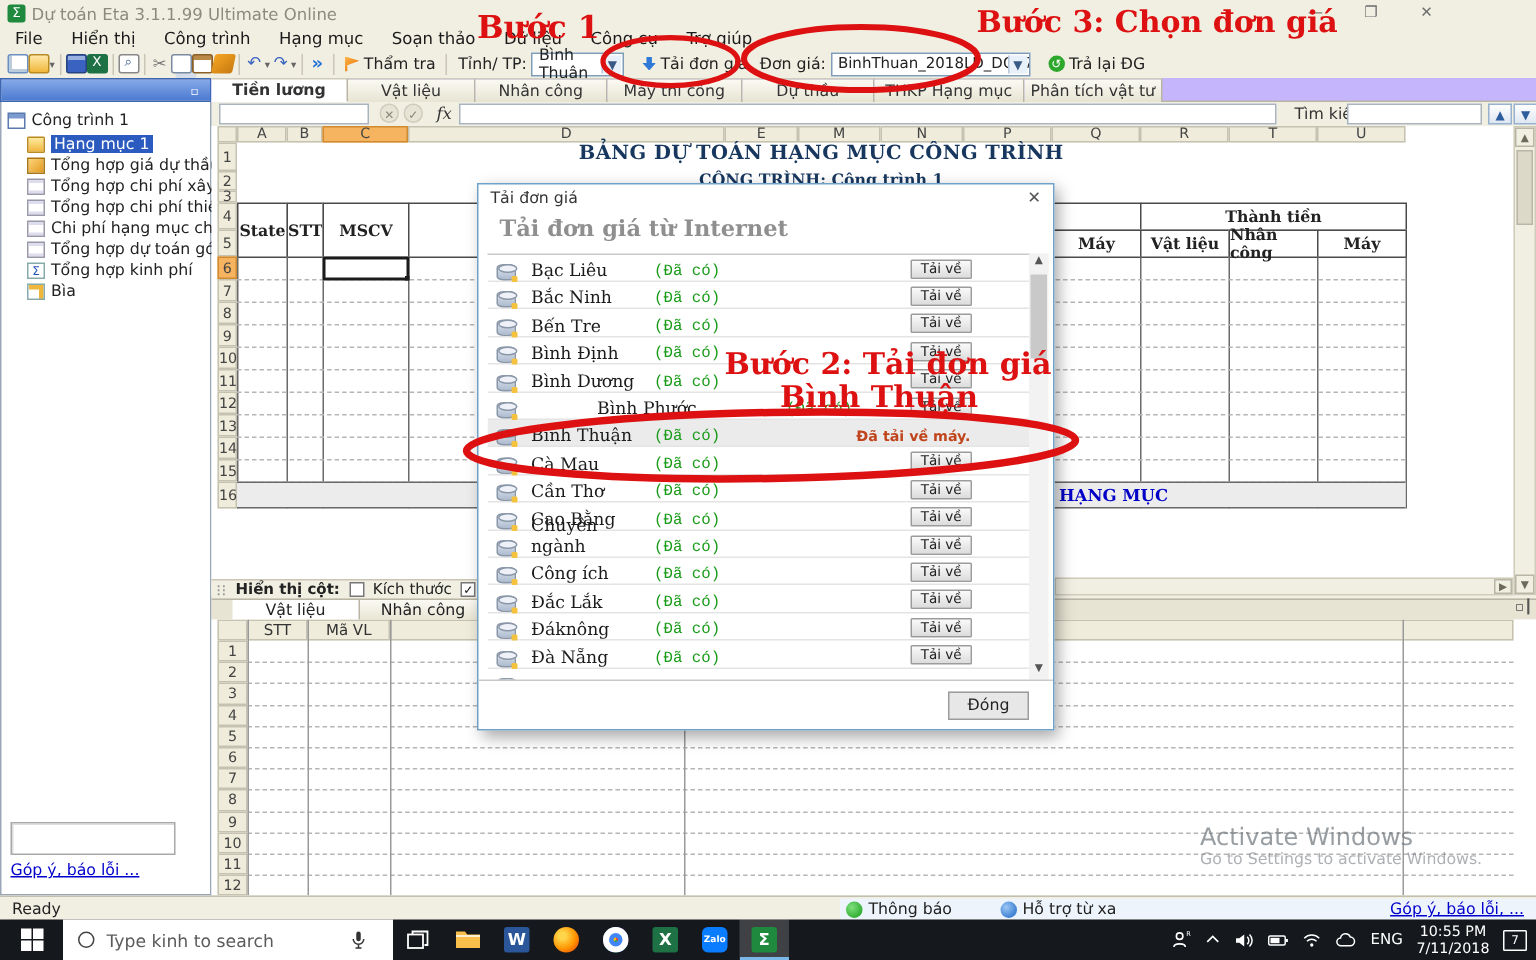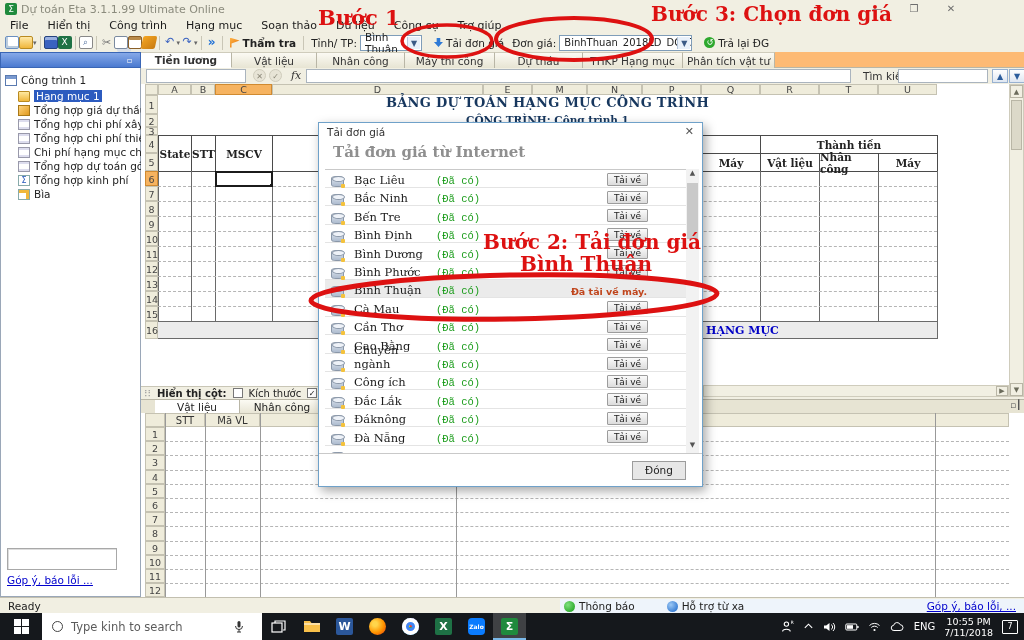--- a/index.html
+++ b/index.html
@@ -15,21 +15,21 @@
   .menuitem{color:#1a1a1a;}
   #toolbar{left:0;top:33px;width:1024px;height:20px;background:#f1efe2;border-bottom:1px solid #d9d6c6;display:flex;align-items:center;}
   .tbtn{display:flex;align-items:center;gap:3px;padding:0 4px;height:18px;}
   .sep{width:1px;height:14px;background:#c9c6b6;margin:0 3px;}
   .ticon{width:14px;height:13px;border-radius:2px;display:inline-block;position:relative;}
   .combo{background:#fff;border:1px solid #7f9db9;height:16px;display:flex;align-items:center;position:relative;font-size:10.5px;padding-left:4px;}
   .combo .arr{position:absolute;right:1px;top:1px;bottom:1px;width:13px;background:#e8f0fa;border-left:1px solid #b7c8dd;color:#3a5a86;font-size:8px;line-height:13px;text-align:center;}
   
   #sbhead{left:0;top:52px;width:141px;height:16px;background:linear-gradient(#86a9e8,#4b7ad0);border:1px solid #3a66b5;}
   #sbpin{position:absolute;right:4px;top:3px;width:9px;height:9px;color:#fff;font-size:8px;line-height:9px;}
-  #tabsrow{left:141px;top:52px;width:883px;height:16px;background:#fdba74;border-bottom:1px solid #b9b6a6;display:flex;}
+  #tabsrow{left:141px;top:52px;width:883px;height:16px;background:#c4b5fd;border-bottom:1px solid #b9b6a6;display:flex;}
   .tab{height:16px;border-right:1px solid #b9b6a6;border-top:1px solid #cfccbc;display:flex;align-items:center;justify-content:center;font-size:10.5px;color:#333;background:linear-gradient(#fbfaf3,#e7e4d3);}
   .tab.active{background:#fff;font-weight:bold;border-bottom:1px solid #fff;}
   
   #formularow{left:141px;top:68px;width:883px;height:16px;background:#f1efe2;display:flex;align-items:center;}
   #namebox{position:absolute;left:5px;top:1px;width:100px;height:14px;background:#fff;border:1px solid #aab4be;}
   .fico{width:13px;height:13px;border-radius:50%;background:#e7e4d6;color:#8a8778;font-size:8px;line-height:13px;text-align:center;margin-left:3px;border:1px solid #cfccbc;}
   #fx{font-style:italic;font-family:"DejaVu Serif",serif;font-size:11px;margin:0 4px;color:#333;}
   #formulabox{position:absolute;left:165px;top:1px;width:545px;height:14px;background:#fff;border:1px solid #aab4be;}
   #searchlbl{position:absolute;left:722px;top:2px;color:#333;font-size:10.5px;}
   #searchbox{position:absolute;left:757px;top:1px;width:90px;height:14px;background:#fff;border:1px solid #aab4be;}
@@ -150,21 +150,21 @@
       <div class="sep"></div>
       <div class="ticon " style="color: rgb(58, 98, 192); font-size: 11px; text-align: center; line-height: 12px;">↶</div>
       <div style="font-size: 7px; color: rgb(102, 102, 102);">▾</div>
       <div class="ticon " style="color: rgb(58, 98, 192); font-size: 11px; text-align: center; line-height: 12px;">↷</div>
       <div style="font-size: 7px; color: rgb(102, 102, 102);">▾</div>
       <div class="sep"></div>
       <div class="ticon " style="color: rgb(29, 111, 214); font-size: 12px; font-weight: bold; text-align: center; line-height: 12px;">»</div>
       <div class="sep"></div>
       <div class="tbtn">
         <div style="width: 10px; height: 10px; background: linear-gradient(135deg, rgb(255, 179, 71), rgb(224, 106, 0)); clip-path: polygon(0px 0px, 100% 30%, 20% 60%, 20% 100%, 0px 100%);"></div>
-        <div style="font-size: 10.5px; font-weight: bold;">Thẩm tra</div>
+        <div style="font-size: 10.5px;">Thẩm tra</div>
       </div>
       <div class="sep"></div>
       <div style="font-size: 10.5px; margin-left: 4px;">Tỉnh/ TP:</div>
       <div class="combo" style="width: 62px; margin-left: 3px;">
         <div style="overflow: hidden;">Bình Thuận</div>
         <div class="arr">▼</div>
       </div>
       <div class="tbtn" style="margin-left: 8px;">
         <div style="width: 9px; height: 9px; background: rgb(47, 122, 214); clip-path: polygon(50% 100%, 0px 45%, 30% 45%, 30% 0px, 70% 0px, 70% 45%, 100% 45%);"></div>
         <div style="font-size: 10.5px;">Tải đơn giá</div>
@@ -386,20 +386,24 @@
     <div id="statmid">
       <span class="stico" style="background:radial-gradient(circle at 35% 35%,#7ee07e,#149a14)"></span>
       <span>Thông báo</span>
       <span style="width:28px"></span>
       <span class="stico" style="background:radial-gradient(circle at 35% 35%,#9cc8f5,#1663c7)"></span>
       <span>Hỗ trợ từ xa</span>
       <a class="bluelink" style="position:absolute;right:8px">Góp ý, báo lỗi, ...</a>
     </div>
   </div>
 
+  <div id="watermark" class="abs">
+    <div class="l1">Activate Windows</div>
+    <div class="l2">Go to Settings to activate Windows.</div>
+  </div>
 
   <div id="taskbar" class="abs">
     <div id="startbtn">
         <div id="winlogo">
           <span></span>
           <span></span>
           <span></span>
           <span></span>
         </div>
       </div>
@@ -517,21 +521,21 @@
           <div class="dname">Bình Định</div>
           <div class="dstat">(Đã có)</div>
           <div class="dbtn">Tải về</div>
         </div>
         <div class="drow" style="top: 73.6px;">
           <div class="dbico"></div>
           <div class="dname">Bình Dương</div>
           <div class="dstat">(Đã có)</div>
           <div class="dbtn">Tải về</div>
         </div>
-        <div class="drow" style="top: 92px;">
+        <div class="drow" style="top: 92px; gap: 44px;">
           <div class="dbico"></div>
           <div class="dname">Bình Phước</div>
           <div class="dstat">(Đã có)</div>
           <div class="dbtn">Tải về</div>
         </div>
         <div class="drow dl" style="top: 110.4px;">
           <div class="dbico"></div>
           <div class="dname">Bình Thuận</div>
           <div class="dstat">(Đã có)</div>
           <div class="dnote">Đã tải về máy.</div>

